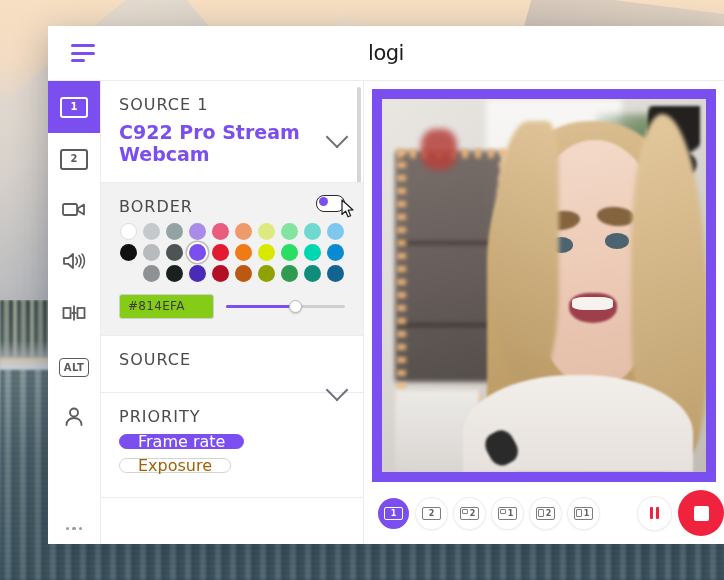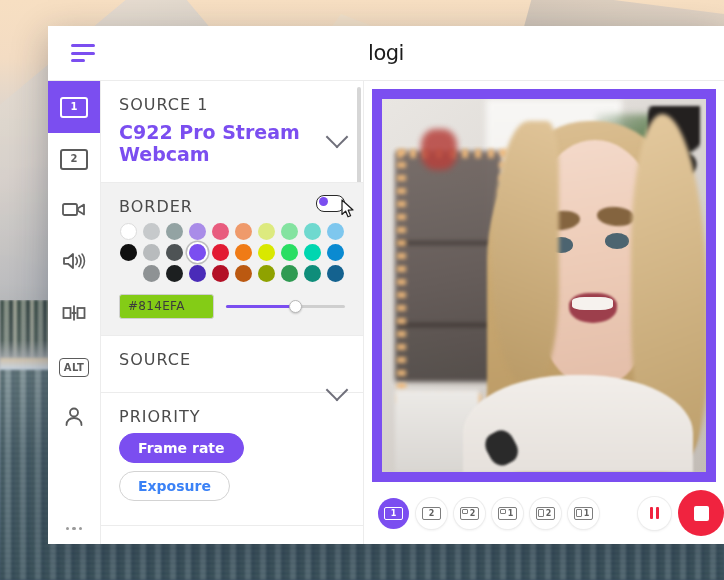--- a/index.html
+++ b/index.html
@@ -349,32 +349,32 @@
     background: #ffffff; border: 1px solid #b8b8b8;
     box-shadow: 0 1px 2px rgba(0,0,0,.18);
     cursor: pointer;
   }
 
   
   .pill {
     display: inline-flex;
     align-items: center;
     justify-content: center;
-    height: 30px;
+    height: 15px;
     padding: 0 18px;
     border-radius: 16px;
-    font-size: 14px;
-    font-weight: 700;
+    font-size: 16px;
+    font-weight: 400;
     cursor: pointer;
     font-family: "DejaVu Sans", sans-serif;
     margin-bottom: 8px;
     box-sizing: border-box;
   }
   .pill.primary { background: #7b4ef0; color: #ffffff; border: 1px solid #7b4ef0; }
-  .pill.ghost   { background: #ffffff; color: #3b82f6; border: 1px solid #d3d3d3; }
+  .pill.ghost   { background: #ffffff; color: #a16207; border: 1px solid #d3d3d3; }
 
   
   .preview {
     flex: 1;
     display: flex;
     flex-direction: column;
     background: #ffffff;
     min-width: 0;
     padding: 8px 8px 0 8px;
     box-sizing: border-box;

